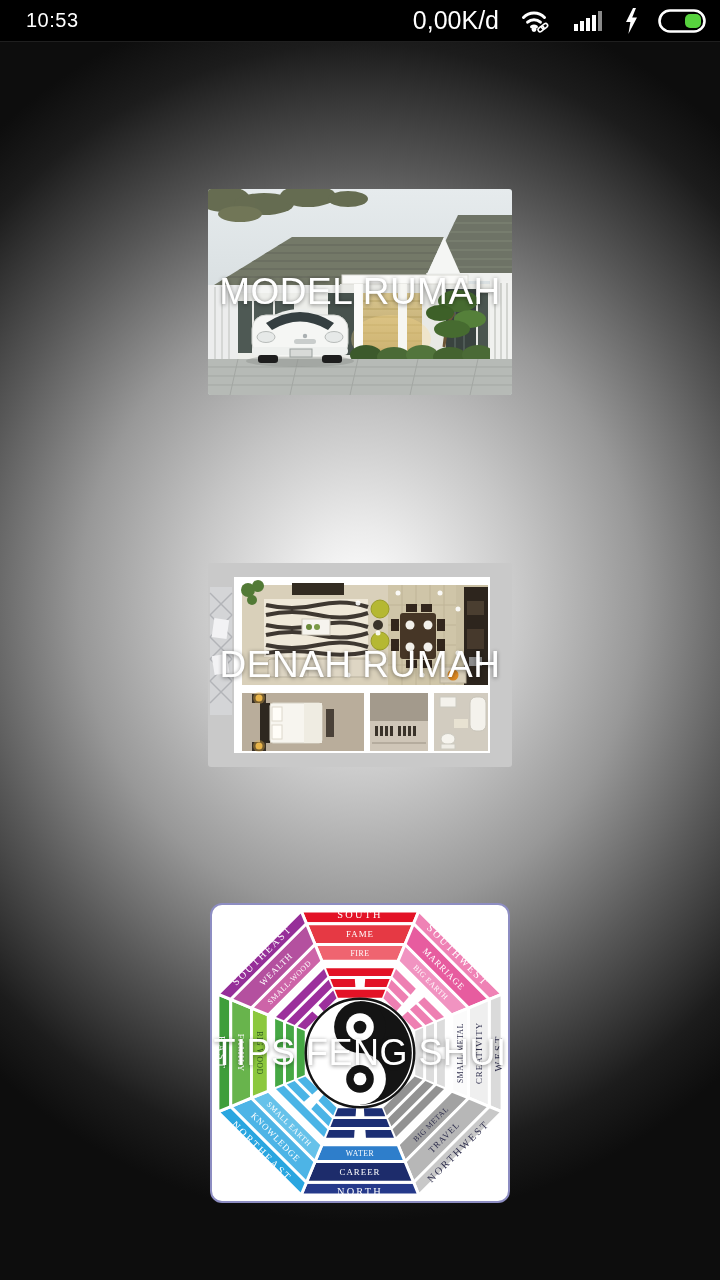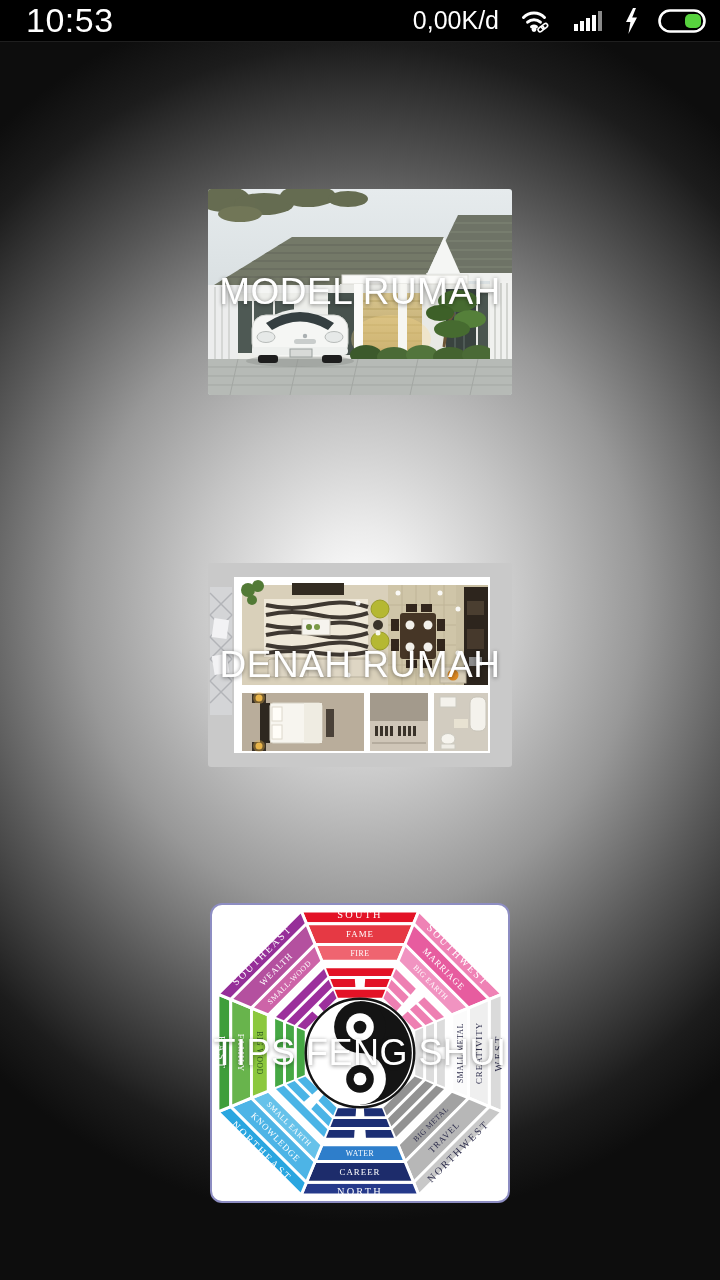--- a/index.html
+++ b/index.html
@@ -3,21 +3,21 @@
 <meta charset="utf-8">
 <style>
   html,body{margin:0;padding:0;background:#000;}
   body{width:720px;height:1280px;overflow:hidden;font-family:"Liberation Sans",sans-serif;}
   .screen{position:relative;width:720px;height:1280px;background:#000;}
 
   
   .status-bar{position:absolute;top:0;left:0;width:720px;height:42px;background:#000;
     display:flex;align-items:center;justify-content:space-between;box-sizing:border-box;
     padding:0 14px 0 26px;z-index:10;border-bottom:1px solid #1f1f1f;}
-  .sb-time{color:#fff;font-size:34px;letter-spacing:.5px;}
+  .sb-time{color:#fff;font-size:20px;letter-spacing:.5px;}
   .sb-right{display:flex;align-items:center;gap:20px;}
   .sb-rate{color:#fff;font-size:25px;}
   .sb-ico{display:block;}
 
   
   .content{position:absolute;top:42px;left:0;width:720px;height:1238px;
     background:radial-gradient(ellipse 560px 620px at 360px 560px,
       #ffffff 0%, #ebebeb 12%, #c6c6c6 30%, #989898 50%, #585858 70%, #1c1c1c 90%, #0d0d0d 100%);}
 
   

